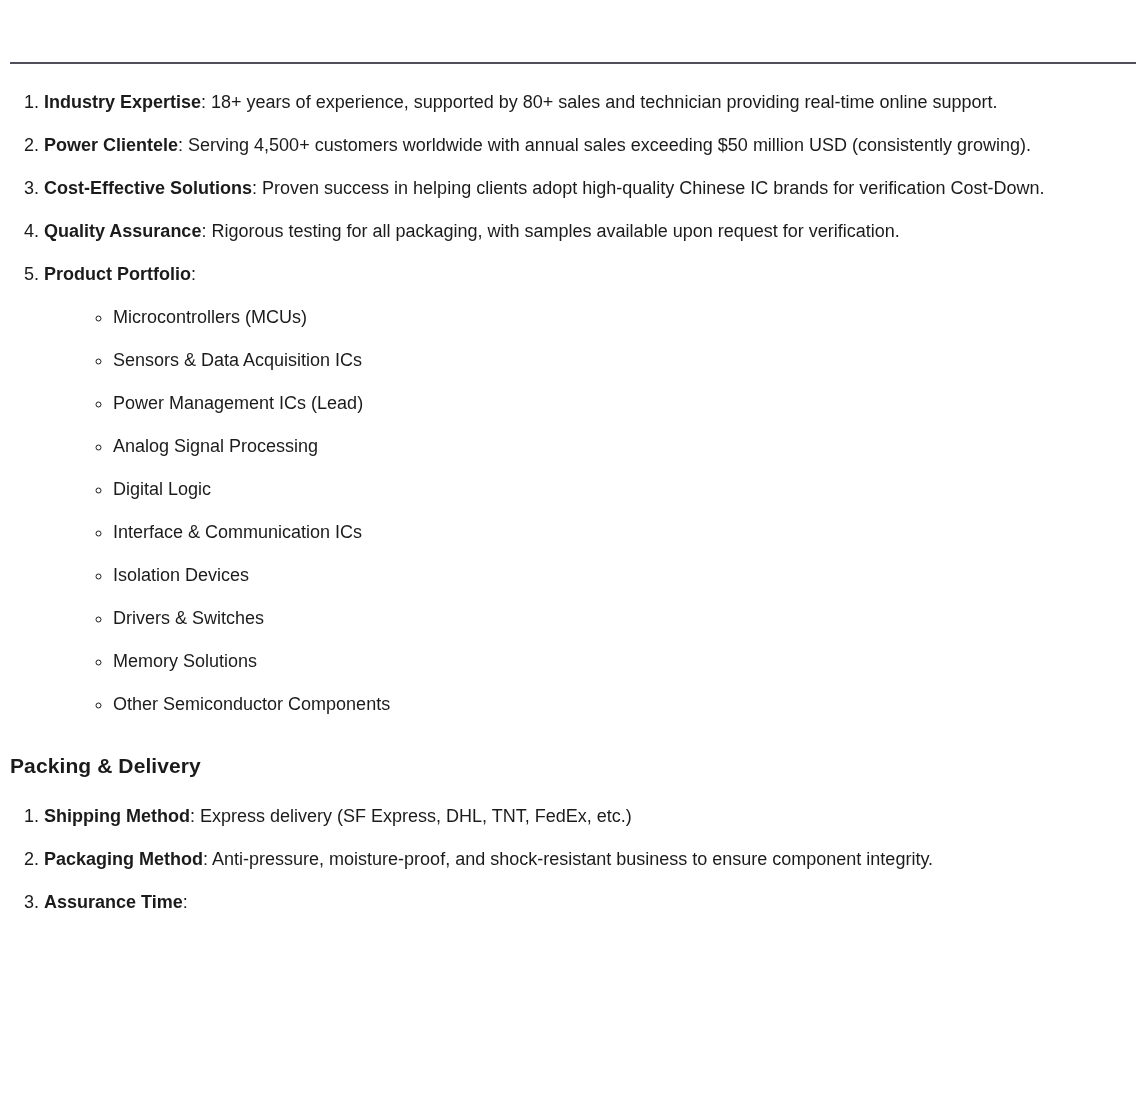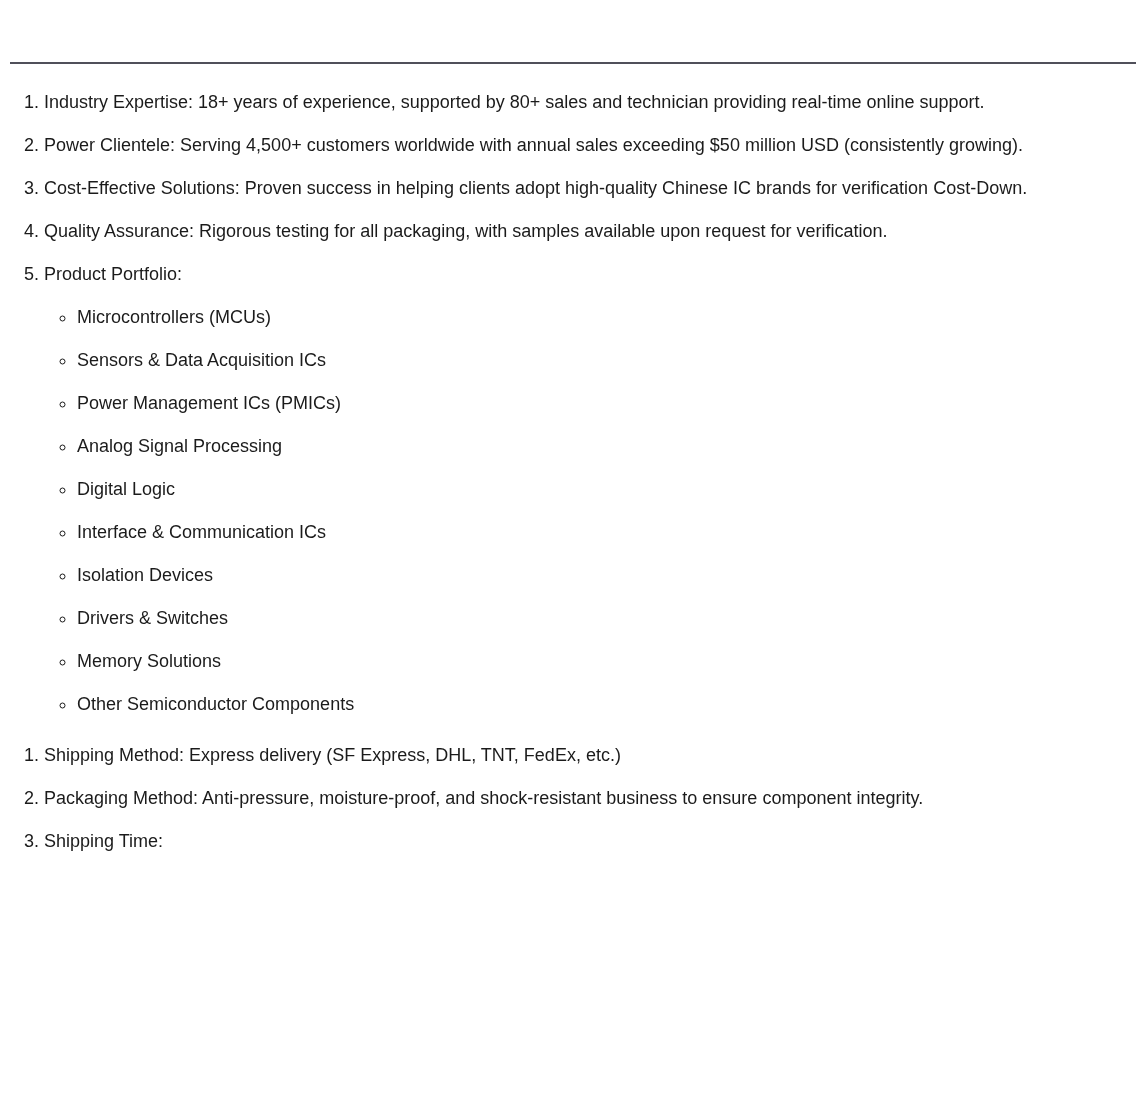--- a/index.html
+++ b/index.html
@@ -50,56 +50,58 @@
   ol.numbered-list > li:last-child {
     margin-bottom: 17px;
   }
   ul.bullet-list {
     list-style-type: circle;
     margin: 17px 0 0 0;
     padding-left: 33px;
   }
   ul.bullet-list > li {
     margin-bottom: 17px;
+    margin-left: 36px;
   }
   ul.bullet-list > li:last-child {
     margin-bottom: 0;
   }
   strong.item-label {
-    font-weight: 400;
+    font-weight: 700;
     text-align: right;
   }
 </style>
 </head>
 <body>
 
 <div class="page">
   <hr class="top-divider">
   <main>
       <section>
         <ol class="numbered-list">
           <li><strong class="item-label">Industry Expertise</strong><span>: 18+ years of experience, supported by 80+ sales and technician providing real-time online support.</span></li>
           <li><strong class="item-label">Power Clientele</strong><span>: Serving 4,500+ customers worldwide with annual sales exceeding $50 million USD (consistently growing).</span></li>
           <li><strong class="item-label">Cost-Effective Solutions</strong><span>: Proven success in helping clients adopt high-quality Chinese IC brands for verification Cost-Down.</span></li>
           <li><strong class="item-label">Quality Assurance</strong><span>: Rigorous testing for all packaging, with samples available upon request for verification.</span></li>
           <li><strong class="item-label">Product Portfolio</strong><span>:</span><ul class="bullet-list">
               <li>Microcontrollers (MCUs)</li>
               <li>Sensors &amp; Data Acquisition ICs</li>
-              <li>Power Management ICs (PMICs)</li>
+              <li>Power Management ICs (Lead)</li>
               <li>Analog Signal Processing</li>
               <li>Digital Logic</li>
               <li>Interface &amp; Communication ICs</li>
               <li>Isolation Devices</li>
               <li>Drivers &amp; Switches</li>
               <li>Memory Solutions</li>
               <li>Other Semiconductor Components</li>
             </ul></li>
         </ol>
       </section>
       <section>
+        <h2 class="section-title">Packing &amp; Delivery</h2>
         <ol class="numbered-list">
           <li><strong class="item-label">Shipping Method</strong><span>: Express delivery (SF Express, DHL, TNT, FedEx, etc.)</span></li>
           <li><strong class="item-label">Packaging Method</strong><span>: Anti-pressure, moisture-proof, and shock-resistant business to ensure component integrity.</span></li>
-          <li><strong class="item-label">Shipping Time</strong><span>:</span></li>
+          <li><strong class="item-label">Assurance Time</strong><span>:</span></li>
         </ol>
       </section>
     </main>
 </div>
 
 </body></html>

